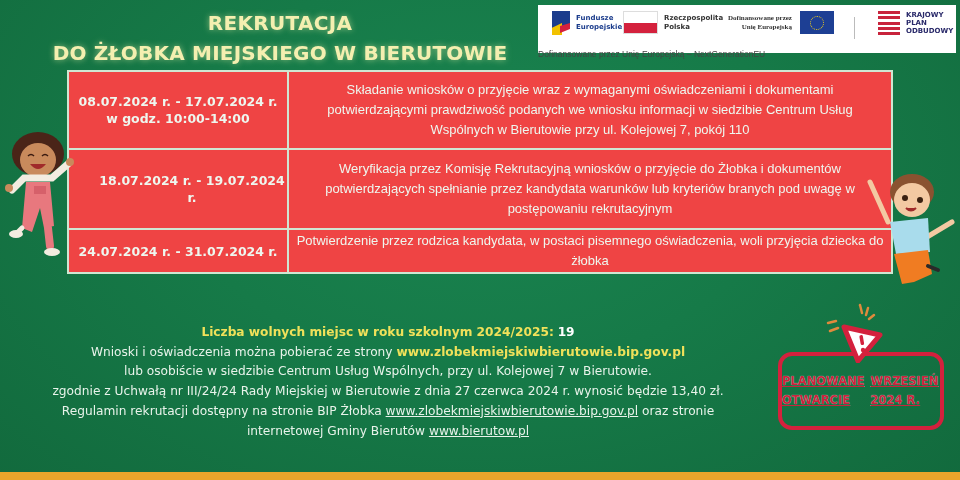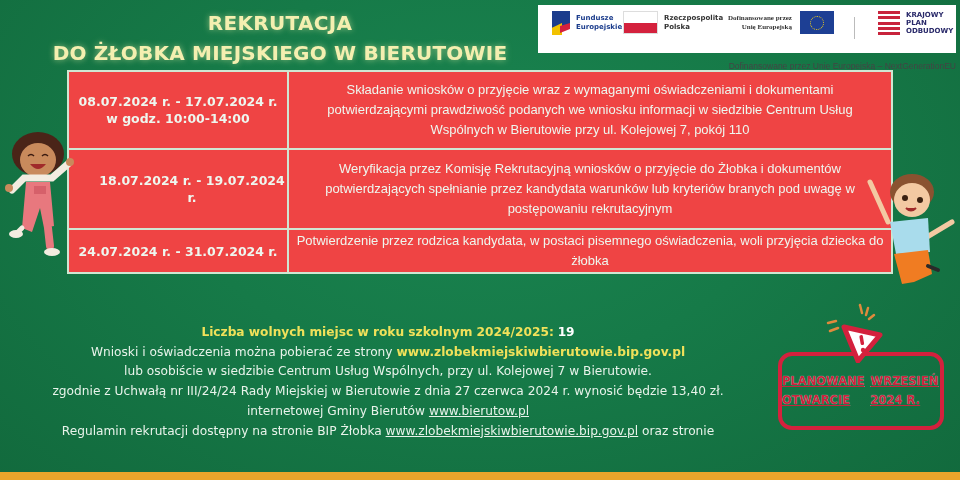--- a/index.html
+++ b/index.html
@@ -41,22 +41,22 @@
   .pl-flag { width: 35px; height: 23px; border: 1px solid #ddd; }
   .pl-flag .w { height: 50%; background: #fff; }
   .pl-flag .r { height: 50%; background: #d4213d; }
   .eu-flag { width: 34px; height: 23px; background: #1d3f94; display: flex; align-items: center; justify-content: center; }
   .eu-ring { width: 14px; height: 14px; border-radius: 50%; border: 1.5px dotted #f7d117; }
   .divider-v { position: absolute; left: 316px; top: 6px; width: 1px; height: 22px; background: #bbb; }
   .kpo-mark { width: 22px; height: 24px; display: flex; flex-direction: column; justify-content: space-between; }
   .kpo-mark span { display: block; height: 3px; background: #c8233c; }
   .kpo-text { font-size: 7px; color: #2a2a6a; line-height: 8px; margin-left: 6px; font-weight: bold; }
   .logo-caption {
-    position: absolute; left: 0; top: 44px; width: 100%; text-align: right;
-    font-size: 8.5px; color: #444; font-family: "Liberation Sans", sans-serif; margin-top: 12px;
+    position: absolute; left: 0; top: 44px; width: 100%; text-align: left;
+    font-size: 8.5px; color: #444; font-family: "Liberation Sans", sans-serif;
   }
 
   
   .schedule {
     position: absolute; left: 67px; top: 70px; width: 826px;
     border: 2px solid #d9ecd9; border-collapse: collapse;
     background: #ef4444;
   }
   .schedule td {
     border: 2px solid #cfe7d2; color: #eef7ef; text-align: center; vertical-align: middle;
@@ -181,27 +181,27 @@
     <span class="yellow">Liczba wolnych miejsc w roku szkolnym 2024/2025:</span>
     <span class="white-bold">19</span>
   </div>
   <div>
     <span>Wnioski i oświadczenia można pobierać ze strony</span>
     <span class="yellow">www.zlobekmiejskiwbierutowie.bip.gov.pl</span>
   </div>
   <div>lub osobiście w siedzibie Centrum Usług Wspólnych, przy ul. Kolejowej 7 w Bierutowie.</div>
   <div>zgodnie z Uchwałą  nr III/24/24  Rady Miejskiej w Bierutowie z dnia 27 czerwca 2024 r.  wynosić będzie 13,40 zł.</div>
   <div>
-    <span>internetowej Gminy Bierutów</span>
-    <a>www.bierutow.pl</a>
-  </div>
-  <div>
     <span>Regulamin rekrutacji dostępny na stronie BIP Żłobka</span>
     <a>www.zlobekmiejskiwbierutowie.bip.gov.pl</a>
     <span>oraz stronie</span>
+  </div>
+  <div>
+    <span>internetowej Gminy Bierutów</span>
+    <a>www.bierutow.pl</a>
   </div>
 </div>
 
 <div class="badge">
   <div>PLANOWANE OTWARCIE</div>
   <div>WRZESIEŃ 2024 R.</div>
 </div>
 
 <svg class="warning" viewBox="0 0 50 46" width="50" height="46">
   <path d="M8 10 L44 18 L22 44 Z" fill="#ffffff" stroke="#d4213d" stroke-width="5" stroke-linejoin="round"></path>

